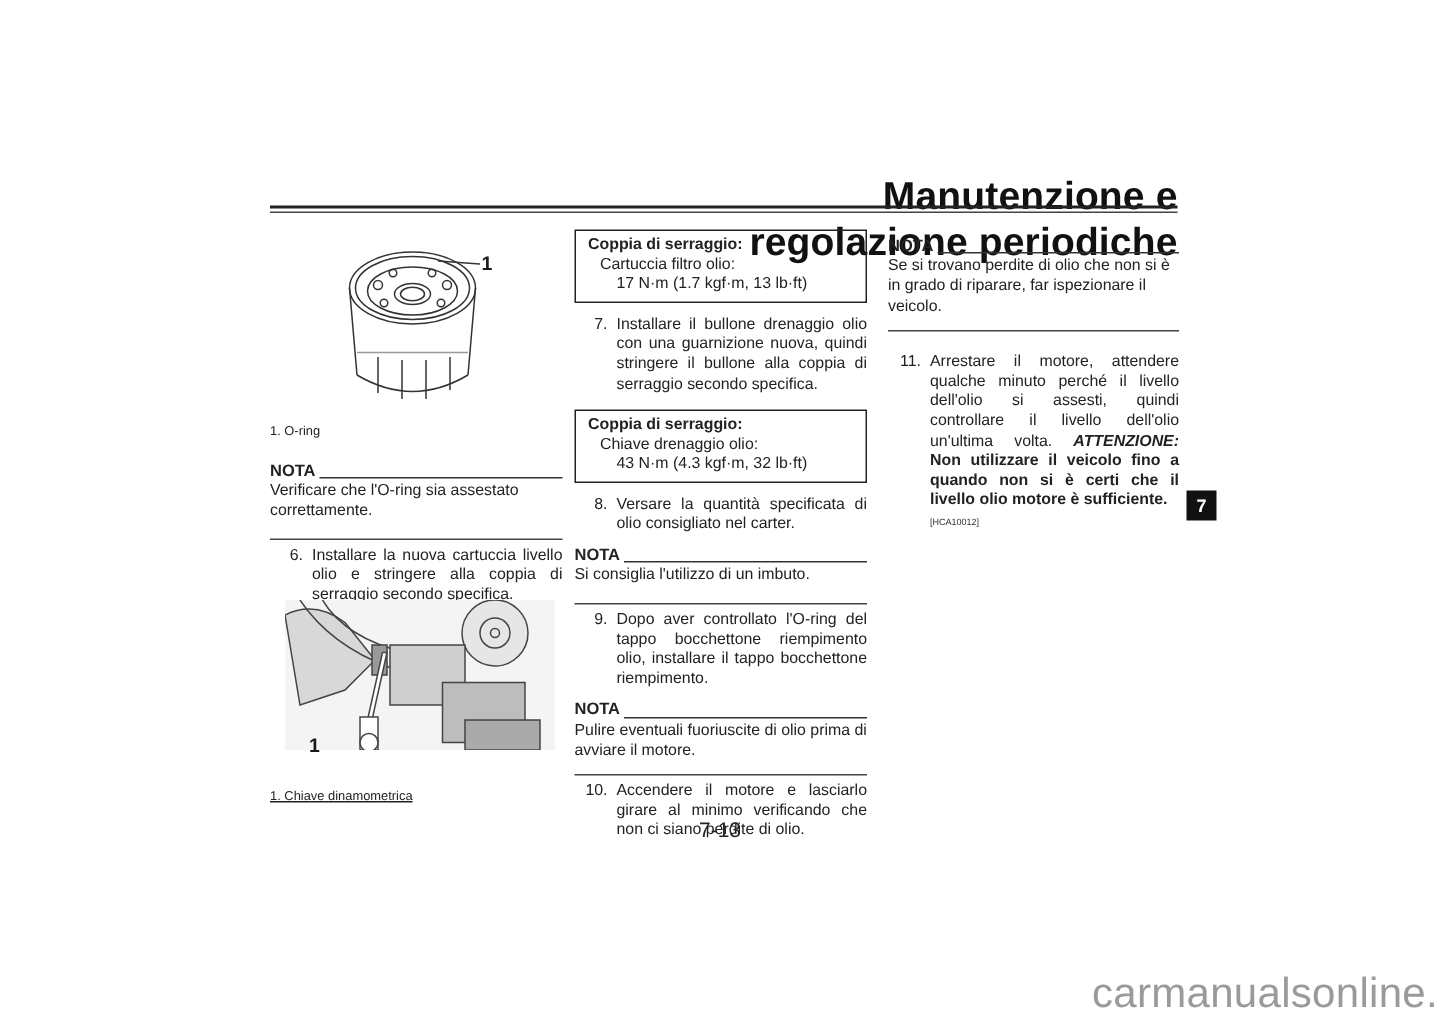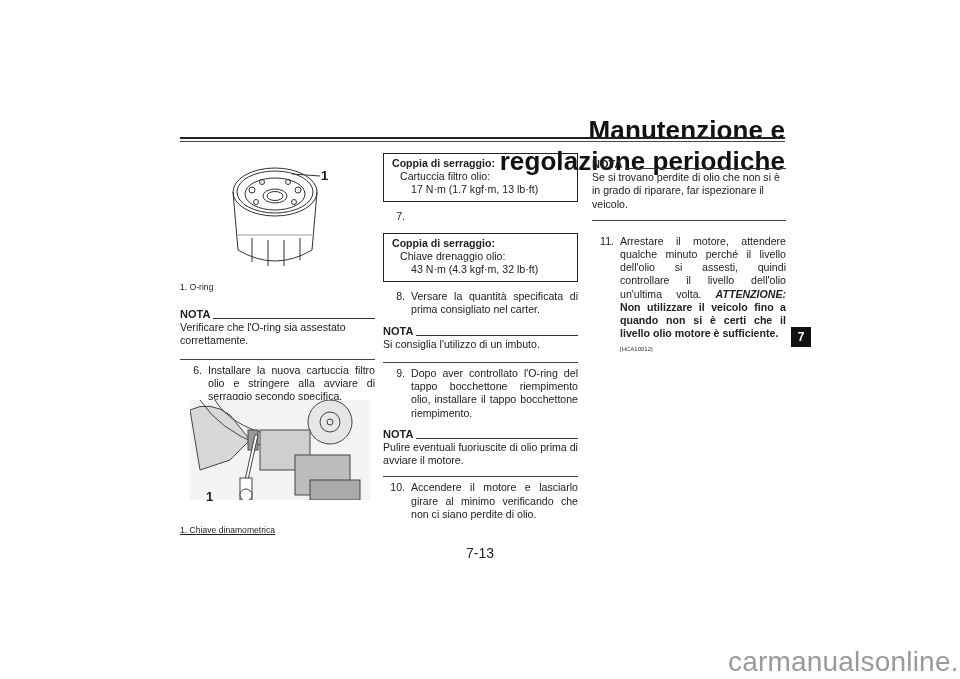--- a/index.html
+++ b/index.html
@@ -66,21 +66,21 @@
 
 <div class="abs col" style="left:180px;top:308px;width:195px;">
   <div class="nota-head">
       <span>NOTA</span>
       <span class="ln"></span>
     </div>
   <div>Verificare che l'O-ring sia assestato correttamente.</div>
   <div class="nota-end" style="margin-top:11px;"></div>
   <div class="step" style="margin-top:4px;">
     <span class="num">6.</span>
-    <span class="txt">Installare la nuova cartuccia filtro olio e stringere alla avviare di serraggio secondo specifica.</span>
+    <span class="txt">Installare la nuova cartuccia livello olio e stringere alla coppia di serraggio secondo specifica.</span>
   </div>
 </div>
 
 <div class="abs" style="left:190px;top:400px;width:180px;height:100px;background:#f4f4f4;overflow:hidden;">
   <svg width="180" height="100" viewBox="0 0 180 100">
     <g fill="#e6e6e6" stroke="#444" stroke-width="1">
       <path d="M0 10 Q20 0 40 15 L60 40 L40 60 L10 70 Z" fill="#d8d8d8"></path>
       <path d="M10 0 Q30 30 70 45" fill="none"></path>
       <path d="M25 0 Q40 25 80 35" fill="none"></path>
       <circle cx="140" cy="22" r="22"></circle>
@@ -100,29 +100,30 @@
 <div class="abs caption" style="left:180px;top:525px;text-decoration:underline;">1. Chiave dinamometrica</div>
 
 <div class="abs col" style="left:383px;top:153px;width:195px;">
   <div class="spec">
     <div class="h">Coppia di serraggio:</div>
     <div class="l1">Cartuccia filtro olio:</div>
     <div class="l2">17 N·m (1.7 kgf·m, 13 lb·ft)</div>
   </div>
   <div class="step" style="margin-top:8px;">
     <span class="num">7.</span>
+    <span class="txt">Installare il bullone drenaggio olio con una guarnizione nuova, quindi stringere il bullone alla coppia di serraggio secondo specifica.</span>
   </div>
   <div class="spec" style="margin-top:10px;">
     <div class="h">Coppia di serraggio:</div>
     <div class="l1">Chiave drenaggio olio:</div>
     <div class="l2">43 N·m (4.3 kgf·m, 32 lb·ft)</div>
   </div>
   <div class="step" style="margin-top:8px;">
     <span class="num">8.</span>
-    <span class="txt">Versare la quantità specificata di prima consigliato nel carter.</span>
+    <span class="txt">Versare la quantità specificata di olio consigliato nel carter.</span>
   </div>
   <div class="nota-head" style="margin-top:8px;">
       <span>NOTA</span>
       <span class="ln"></span>
     </div>
   <div>Si consiglia l'utilizzo di un imbuto.</div>
   <div class="nota-end" style="margin-top:11px;"></div>
   <div class="step" style="margin-top:4px;">
     <span class="num">9.</span>
     <span class="txt">Dopo aver controllato l'O-ring del tappo bocchettone riempimento olio, installare il tappo bocchettone riempimento.</span>

